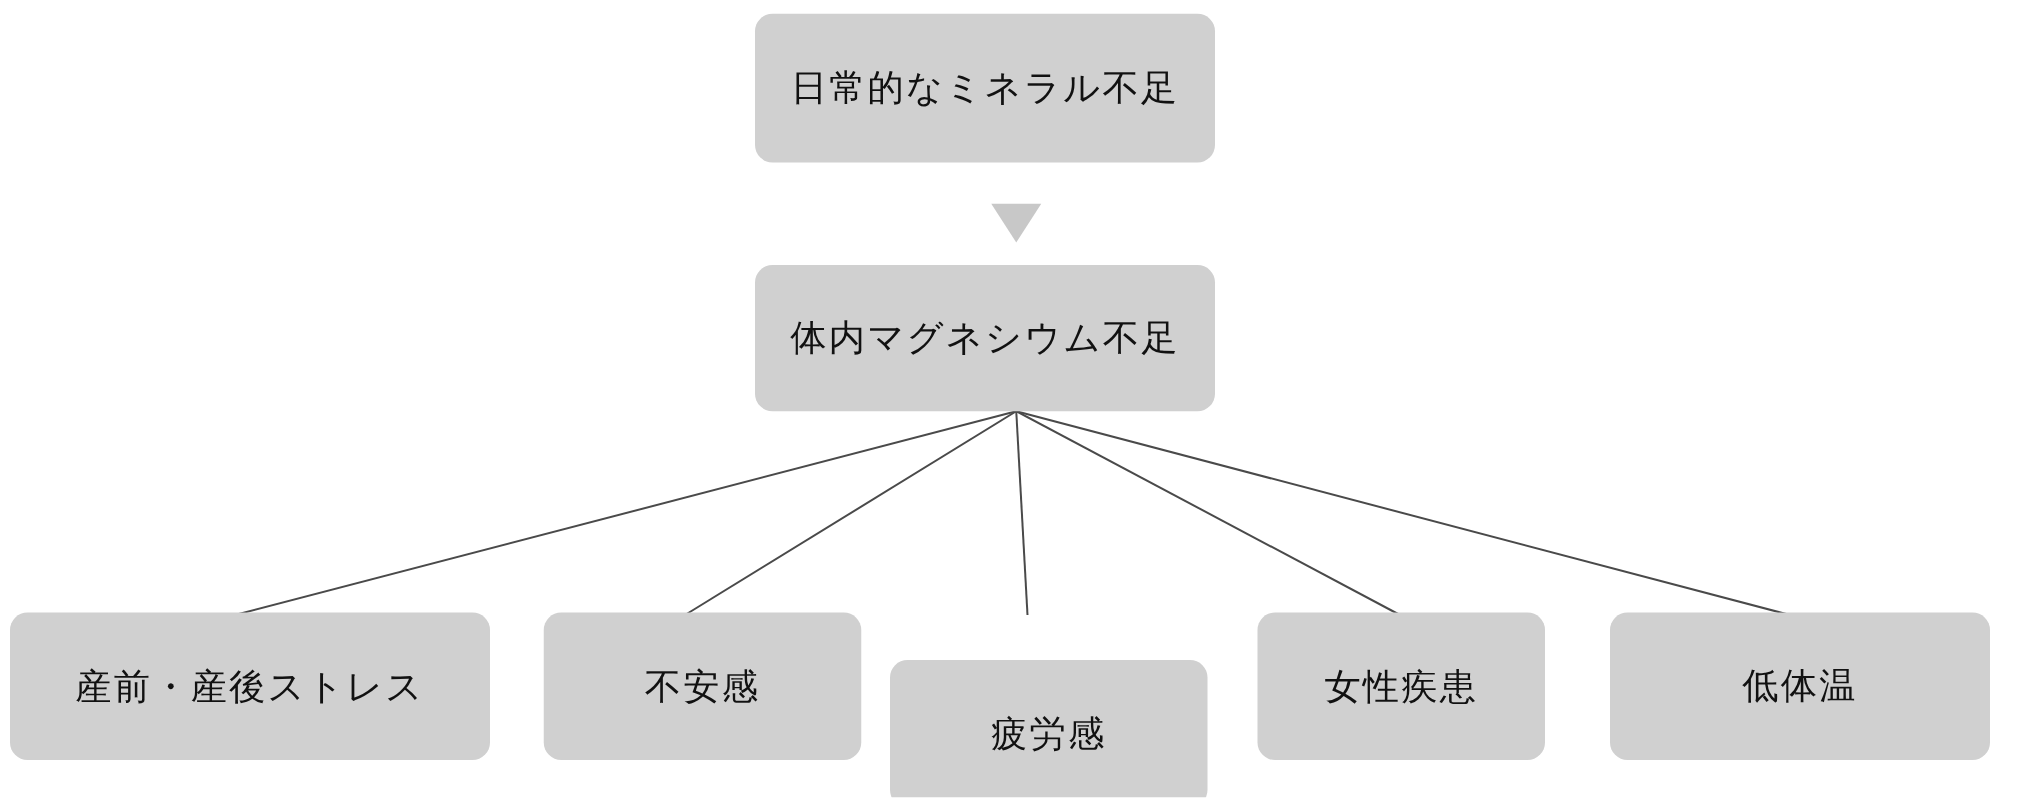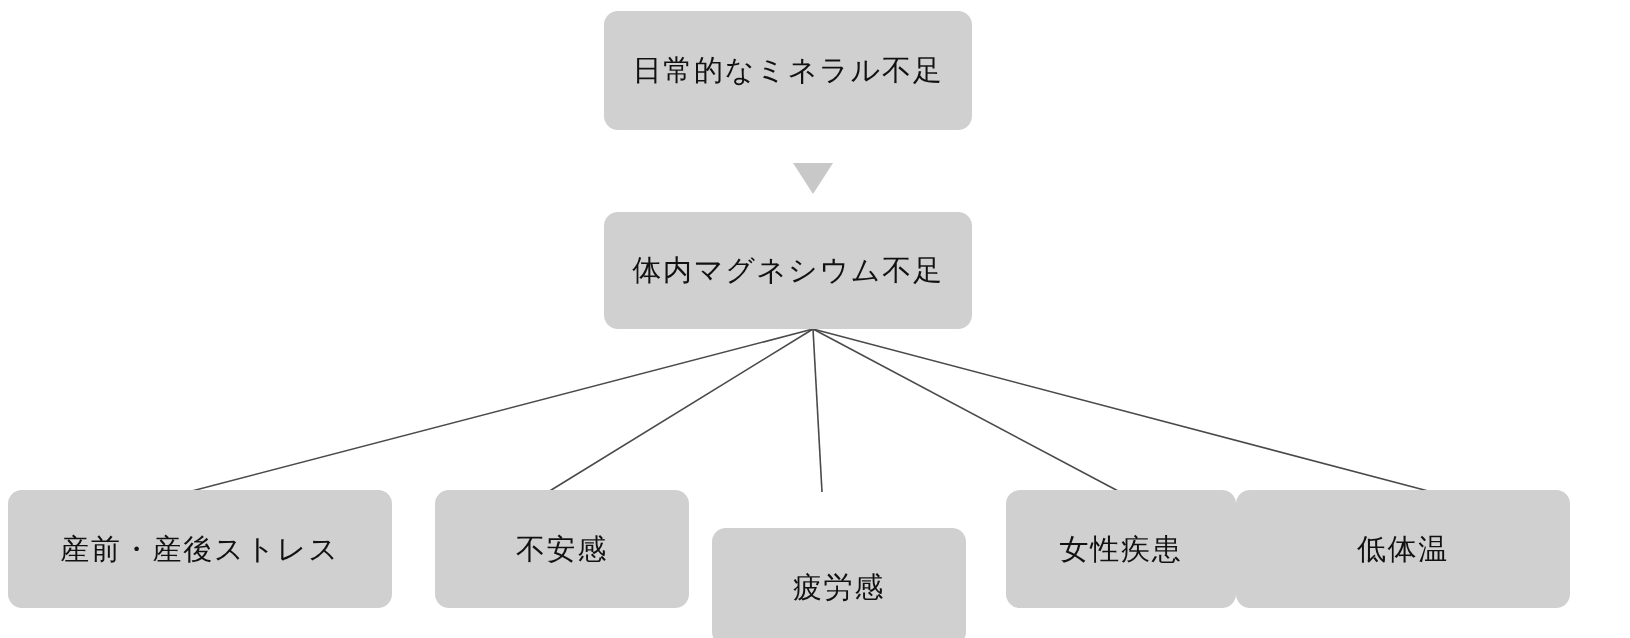--- a/index.html
+++ b/index.html
@@ -43,21 +43,21 @@
     display: block;
     white-space: nowrap;
   }
   .node-top      { left: 604px; top: 11px;  width: 368px; height: 119px; font-size: 29px; }
   .node-second   { left: 604px; top: 212px; width: 368px; height: 117px; font-size: 29px; }
   .node-leaf     { top: 490px; height: 118px; font-size: 29px; }
   .leaf-1 { left: 8px;    width: 384px; text-align: right; }
   .leaf-2 { left: 418px;  width: 254px; margin-left: 17px; }
   .leaf-3 { left: 712px;  width: 254px; margin-top: 38px; }
   .leaf-4 { left: 1006px; width: 230px; }
-  .leaf-5 { left: 1236px; width: 334px; font-family: Liberation Serif, serif; }
+  .leaf-5 { left: 1288px; width: 304px; font-family: Liberation Serif, serif; }
   .arrow-down {
     position: absolute;
     left: 793px;
     top: 163px;
     width: 0;
     height: 0;
     border-left: 20px solid transparent;
     border-right: 20px solid transparent;
     border-top: 31px solid #c8c8c8;
     z-index: 2;

